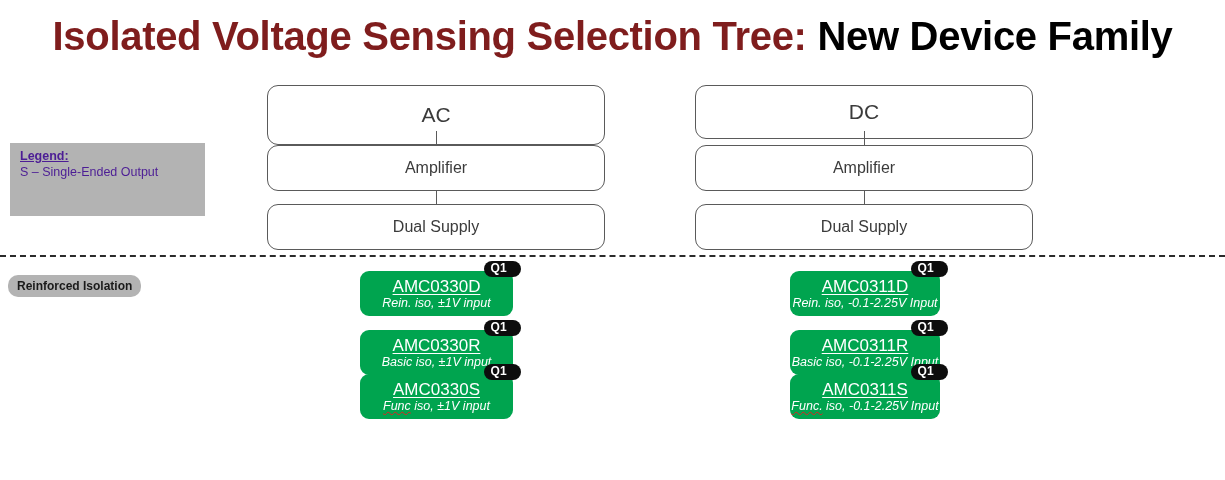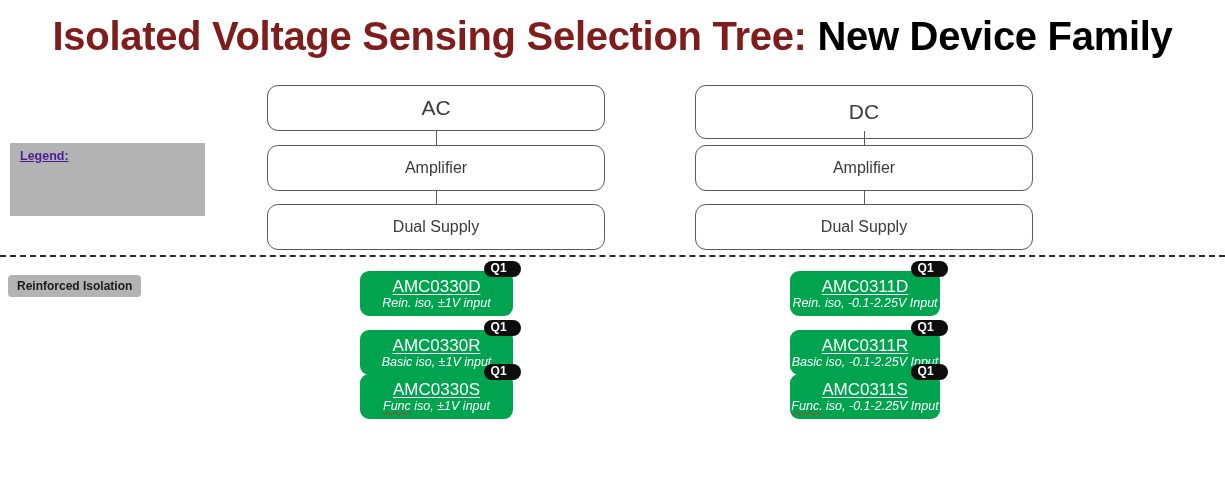--- a/index.html
+++ b/index.html
@@ -74,21 +74,21 @@
   }
 
   
   .iso-pill {
     position: absolute;
     left: 8px;
     top: 275px;
     height: 22px;
     padding: 0 9px;
     background: #B3B3B3;
-    border-radius: 4px;
+    border-radius: 10px;
     display: flex;
     align-items: center;
     font-size: 12px;
     font-weight: bold;
     color: #1a1a1a;
     white-space: nowrap;
   }
 
   
   .node {
@@ -164,27 +164,28 @@
 </style>
 </head>
 <body>
 
 <div class="title">
   <span class="t-red">Isolated Voltage Sensing Selection Tree:</span><span class="t-black"> New Device Family</span>
 </div>
 
 <div class="legend">
   <div class="legend-title">Legend:</div>
+  <div class="legend-line">S – Single-Ended Output</div>
 </div>
 
 <div class="divider"></div>
 
 <div class="iso-pill">Reinforced Isolation</div>
 
-<div class="node lvl1" style="left:267px; top:85px; width:338px; height:46px;">AC</div>
+<div class="node lvl1" style="left:267px; top:85px; width:338px; height:60px;">AC</div>
 <div class="connector" style="left:436px; top:131px; height:14px;"></div>
 <div class="node lvl2" style="left:267px; top:145px; width:338px; height:46px;">Amplifier</div>
 <div class="connector" style="left:436px; top:191px; height:13px;"></div>
 <div class="node lvl3" style="left:267px; top:204px; width:338px; height:46px;">Dual Supply</div>
 
 <div class="node lvl1" style="left:695px; top:85px; width:338px; height:54px;">DC</div>
 <div class="connector" style="left:864px; top:131px; height:14px;"></div>
 <div class="node lvl2" style="left:695px; top:145px; width:338px; height:46px;">Amplifier</div>
 <div class="connector" style="left:864px; top:191px; height:13px;"></div>
 <div class="node lvl3" style="left:695px; top:204px; width:338px; height:46px;">Dual Supply</div>

